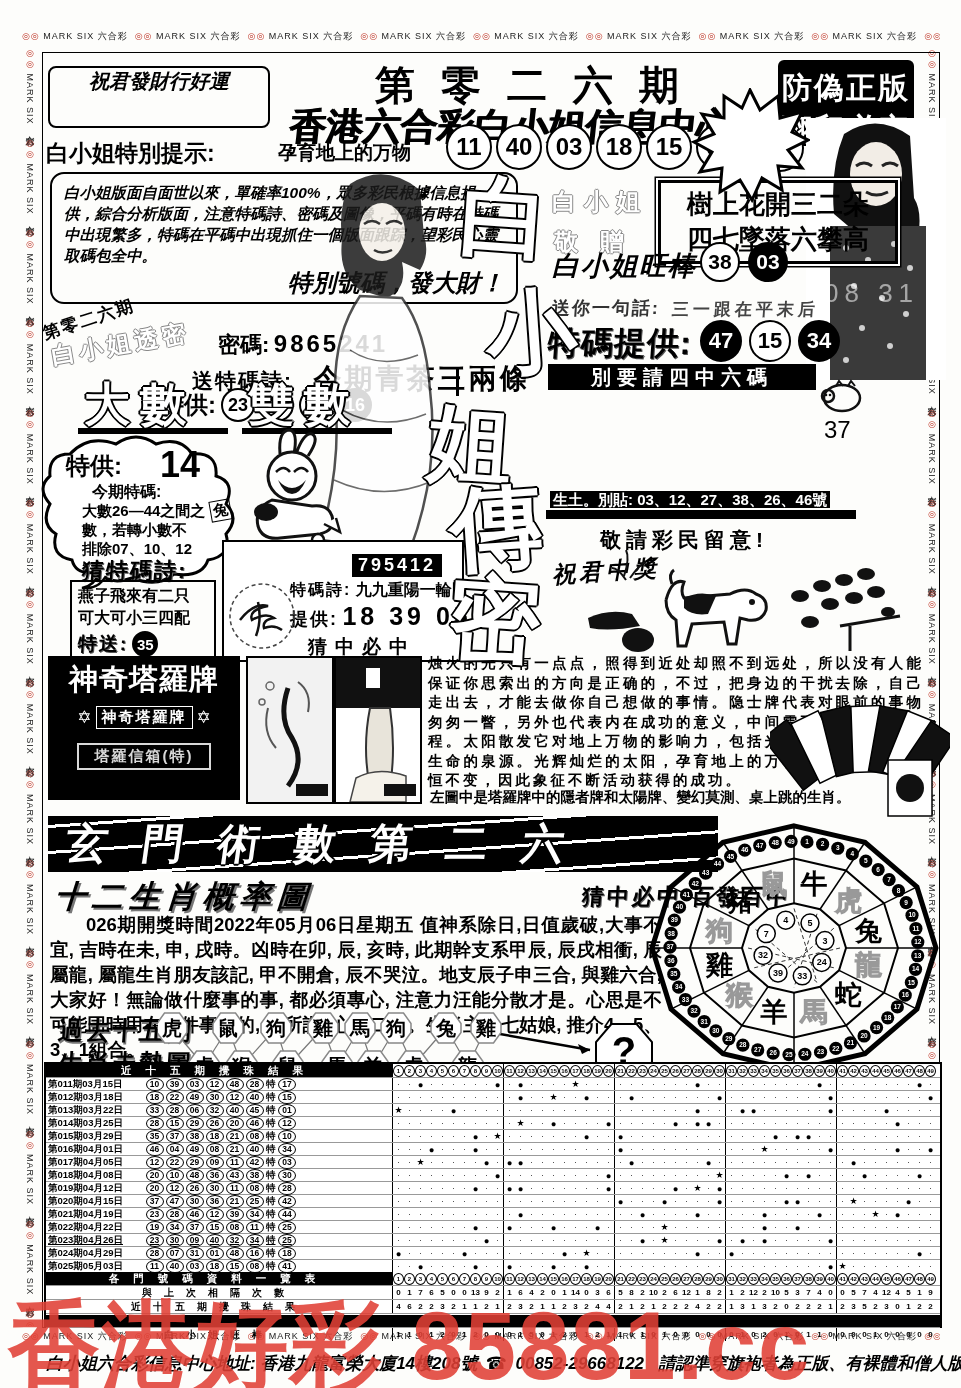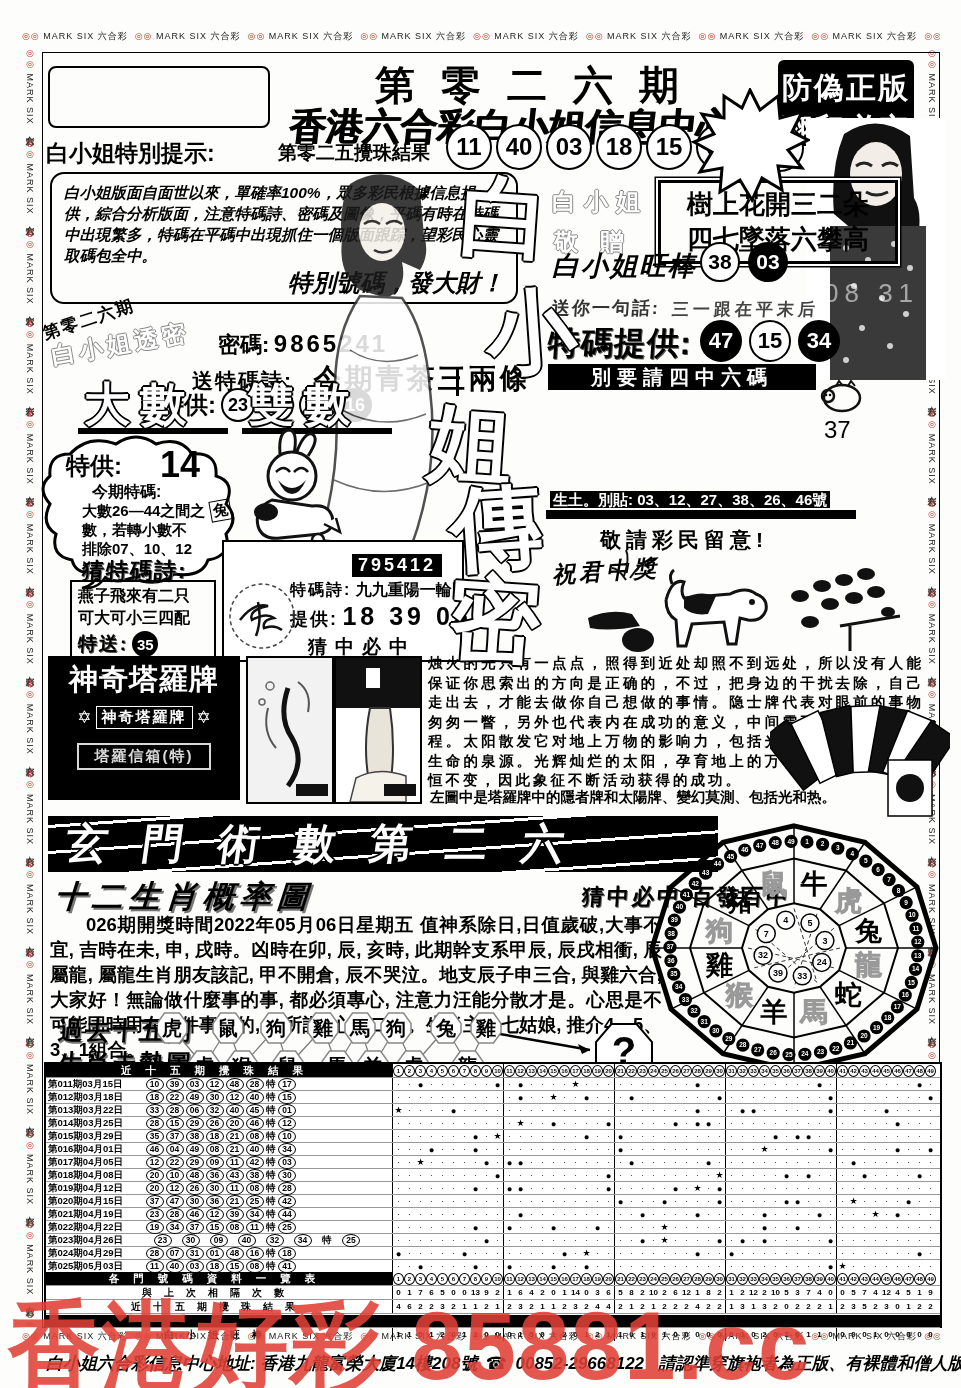--- a/index.html
+++ b/index.html
@@ -37,32 +37,33 @@
 <div class="page">
 
   <div class="strip" id="strip-top" style="left:22px;top:26px;width:918px;height:22px;"><span class="ring">◎◎</span> <span>MARK SIX 六合彩</span>&nbsp;&nbsp;<span class="ring">◎◎</span> <span>MARK SIX 六合彩</span>&nbsp;&nbsp;<span class="ring">◎◎</span> <span>MARK SIX 六合彩</span>&nbsp;&nbsp;<span class="ring">◎◎</span> <span>MARK SIX 六合彩</span>&nbsp;&nbsp;<span class="ring">◎◎</span> <span>MARK SIX 六合彩</span>&nbsp;&nbsp;<span class="ring">◎◎</span> <span>MARK SIX 六合彩</span>&nbsp;&nbsp;<span class="ring">◎◎</span> <span>MARK SIX 六合彩</span>&nbsp;&nbsp;<span class="ring">◎◎</span> <span>MARK SIX 六合彩</span>&nbsp;&nbsp;<span class="ring">◎◎</span> &nbsp;&nbsp; &nbsp;&nbsp; &nbsp;&nbsp; &nbsp;&nbsp; &nbsp;&nbsp; &nbsp;&nbsp;</div>
   <div class="strip" id="strip-bottom" style="left:22px;top:1326px;width:918px;height:22px;"><span class="ring">◎◎</span> <span>MARK SIX 六合彩</span>&nbsp;&nbsp;<span class="ring">◎◎</span> <span>MARK SIX 六合彩</span>&nbsp;&nbsp;<span class="ring">◎◎</span> <span>MARK SIX 六合彩</span>&nbsp;&nbsp;<span class="ring">◎◎</span> <span>MARK SIX 六合彩</span>&nbsp;&nbsp;<span class="ring">◎◎</span> <span>MARK SIX 六合彩</span>&nbsp;&nbsp;<span class="ring">◎◎</span> <span>MARK SIX 六合彩</span>&nbsp;&nbsp;<span class="ring">◎◎</span> <span>MARK SIX 六合彩</span>&nbsp;&nbsp;<span class="ring">◎◎</span> <span>MARK SIX 六合彩</span>&nbsp;&nbsp;<span class="ring">◎◎</span> &nbsp;&nbsp; &nbsp;&nbsp; &nbsp;&nbsp; &nbsp;&nbsp; &nbsp;&nbsp; &nbsp;&nbsp;</div>
   <div class="strip vstrip" id="strip-left" style="left:18px;top:48px;width:22px;height:1278px;"><span class="ring">◎◎</span> <span>MARK SIX 六合彩</span>&nbsp;&nbsp;<span class="ring">◎◎</span> <span>MARK SIX 六合彩</span>&nbsp;&nbsp;<span class="ring">◎◎</span> <span>MARK SIX 六合彩</span>&nbsp;&nbsp;<span class="ring">◎◎</span> <span>MARK SIX 六合彩</span>&nbsp;&nbsp;<span class="ring">◎◎</span> <span>MARK SIX 六合彩</span>&nbsp;&nbsp;<span class="ring">◎◎</span> <span>MARK SIX 六合彩</span>&nbsp;&nbsp;<span class="ring">◎◎</span> <span>MARK SIX 六合彩</span>&nbsp;&nbsp;<span class="ring">◎◎</span> <span>MARK SIX 六合彩</span>&nbsp;&nbsp;<span class="ring">◎◎</span> <span>MARK SIX 六合彩</span>&nbsp;&nbsp;<span class="ring">◎◎</span> <span>MARK SIX 六合彩</span>&nbsp;&nbsp;<span class="ring">◎◎</span> <span>MARK SIX 六合彩</span>&nbsp;&nbsp;<span class="ring">◎◎</span> <span>MARK SIX 六合彩</span>&nbsp;&nbsp;<span class="ring">◎◎</span> <span>MARK SIX 六合彩</span>&nbsp;&nbsp;<span class="ring">◎◎</span> <span>MARK SIX 六合彩</span>&nbsp;&nbsp;<span class="ring">◎◎</span> &nbsp;&nbsp; &nbsp;&nbsp; &nbsp;&nbsp; &nbsp;&nbsp; &nbsp;&nbsp; &nbsp;&nbsp; &nbsp;&nbsp; &nbsp;&nbsp;</div>
   <div class="strip vstrip" id="strip-right" style="left:920px;top:48px;width:22px;height:1278px;"><span class="ring">◎◎</span> <span>MARK SIX 六合彩</span>&nbsp;&nbsp;<span class="ring">◎◎</span> <span>MARK SIX 六合彩</span>&nbsp;&nbsp;<span class="ring">◎◎</span> <span>MARK SIX 六合彩</span>&nbsp;&nbsp;<span class="ring">◎◎</span> <span>MARK SIX 六合彩</span>&nbsp;&nbsp;<span class="ring">◎◎</span> <span>MARK SIX 六合彩</span>&nbsp;&nbsp;<span class="ring">◎◎</span> <span>MARK SIX 六合彩</span>&nbsp;&nbsp;<span class="ring">◎◎</span> <span>MARK SIX 六合彩</span>&nbsp;&nbsp;<span class="ring">◎◎</span> <span>MARK SIX 六合彩</span>&nbsp;&nbsp;<span class="ring">◎◎</span> <span>MARK SIX 六合彩</span>&nbsp;&nbsp;<span class="ring">◎◎</span> <span>MARK SIX 六合彩</span>&nbsp;&nbsp;<span class="ring">◎◎</span> <span>MARK SIX 六合彩</span>&nbsp;&nbsp;<span class="ring">◎◎</span> <span>MARK SIX 六合彩</span>&nbsp;&nbsp;<span class="ring">◎◎</span> <span>MARK SIX 六合彩</span>&nbsp;&nbsp;<span class="ring">◎◎</span> <span>MARK SIX 六合彩</span>&nbsp;&nbsp;<span class="ring">◎◎</span> &nbsp;&nbsp; &nbsp;&nbsp; &nbsp;&nbsp; &nbsp;&nbsp; &nbsp;&nbsp; &nbsp;&nbsp; &nbsp;&nbsp; &nbsp;&nbsp;</div>
 
   <div class="frame" style="left:42px;top:52px;width:896px;height:1274px;border-width:1px;"></div>
 
   <div class="t roundbox" style="left:48px;top:66px;width:218px;height:58px;border-radius:8px;text-align:center;">
+    <div class="b" style="font-size:20px;font-style:italic;">祝君發財行好運</div>
   </div>
 
   <div class="t b" style="left:300px;top:58px;width:480px;text-align:center;font-size:40px;letter-spacing:26px;">第零二六期</div>
   <div class="t b" style="left:268px;top:102px;width:560px;text-align:center;font-size:37px;transform:skewX(-6deg);text-shadow:1.5px 0 #000;">香港六合彩白小姐信息中心提供</div>
 
   <div class="t blackbar" style="left:778px;top:60px;width:136px;height:86px;text-align:center;border-radius:6px;">
     <div style="font-size:30px;margin-top:8px;letter-spacing:2px;">防偽正版</div>
     <div style="font-size:30px;letter-spacing:2px;">翻印必究</div>
   </div>
 
   <div class="t b" style="left:46px;top:138px;font-size:23px;">白小姐特別提示:</div>
-  <div class="t b" style="left:278px;top:140px;font-size:19px;">第零二五攪珠結果</div>
+  <div class="t b" style="left:278px;top:140px;font-size:19px;">孕育地上的万物</div>
   <div class="t" id="result-circles" style="left:446px;top:124px;display:flex;gap:4px;">
       <span class="nc" style="width: 46px; height: 46px; font-size: 24px;">11</span>
       <span class="nc" style="width: 46px; height: 46px; font-size: 24px;">40</span>
       <span class="nc" style="width: 46px; height: 46px; font-size: 24px;">03</span>
       <span class="nc" style="width: 46px; height: 46px; font-size: 24px;">18</span>
       <span class="nc" style="width: 46px; height: 46px; font-size: 24px;">15</span>
       <span class="nc" style="width: 46px; height: 46px; font-size: 24px;">08</span>
     </div>
   <div class="t b" style="left:738px;top:126px;width:13px;font-size:11px;line-height:12px;white-space:normal;">特別號碼</div>
   <div class="t" style="left:756px;top:124px;">
@@ -310,21 +311,21 @@
       <rect width="84" height="144" fill="#fff"></rect>
       <rect x="0" y="0" width="84" height="50" fill="#111"></rect>
       <rect x="30" y="10" width="14" height="20" fill="#fff"></rect>
       <path d="M34 50 Q26 90 34 130 L54 130 Q60 90 54 50 Z" fill="#e8e4da" stroke="#333" stroke-width="2"></path>
       <path d="M20 120 Q42 108 70 118 L70 144 L14 144 Z" fill="#f5f2ea" stroke="#444" stroke-width="1.5"></path>
       <rect x="48" y="126" width="32" height="12" fill="#111"></rect>
     </svg>
   </div>
 
   <div class="t wrap b" style="left:428px;top:654px;width:496px;font-size:14.5px;line-height:19.5px;letter-spacing:3px;text-align:justify;">烛火的光只有一点点，照得到近处却照不到远处，所以没有人能保证你思索出的方向是正确的，不过，把身边的干扰去除，自己走出去，才能去做你自己想做的事情。隐士牌代表对眼前的事物匆匆一瞥，另外也代表内在成功的意义，中间需要去经历一些过程。太阳散发它对地上万物的影响力，包括光和热。在说太阳为生命的泉源。光辉灿烂的太阳，孕育地上的万物。太阳的光芒永恒不变，因此象征不断活动获得的成功。</div>
-  <div class="t b" style="left:430px;top:788px;font-size:14.5px;">左圖中是塔羅牌中的隱者牌和太陽牌、變幻莫測、包括光和热。</div>
+  <div class="t b" style="left:430px;top:788px;font-size:14.5px;">左圖中是塔羅牌中的隱者牌和太陽牌、變幻莫測、桌上跳的生肖。</div>
 
   <div class="cardfan" style="left:770px;top:700px;z-index:5;">
     <svg width="180" height="120" viewBox="0 0 180 120">
       <g stroke="#000" stroke-width="1.5">
         <rect x="10" y="22" width="30" height="66" fill="#111" transform="rotate(-38 25 55)"></rect>
         <rect x="34" y="14" width="30" height="66" fill="#fff" transform="rotate(-26 49 47)"></rect>
         <rect x="58" y="8" width="30" height="66" fill="#111" transform="rotate(-14 73 41)"></rect>
         <rect x="82" y="6" width="30" height="66" fill="#fff" transform="rotate(-2 97 39)"></rect>
         <rect x="104" y="8" width="30" height="66" fill="#111" transform="rotate(10 119 41)"></rect>
         <rect x="124" y="14" width="30" height="66" fill="#fff" transform="rotate(22 139 47)"></rect>
@@ -1628,21 +1629,21 @@
             <span class="dotcell" style="width: 11px; height: 12px; font-size: 8px; color: rgb(34, 34, 34);">·</span>
             <span class="dotcell" style="width: 11px; height: 12px; font-size: 8px; color: rgb(34, 34, 34);">·</span>
             <span class="dotcell" style="width: 11px; height: 12px; font-size: 8px; color: rgb(34, 34, 34);">·</span>
             <span class="dotcell" style="width: 11px; height: 12px; font-size: 8px; color: rgb(34, 34, 34);">·</span>
             <span class="dotcell" style="width: 11px; height: 12px; font-size: 8px; color: rgb(34, 34, 34);">·</span>
             <span class="dotcell" style="width: 11px; height: 12px; font-size: 8px; color: rgb(34, 34, 34);">·</span>
           </div>
         </div>
       </div>
       <div class="trow" style="height: 12px; border-top: 1px solid rgb(153, 153, 153);">
-        <div style="width: 346px; flex: 0 0 auto; display: flex; align-items: center; font-size: 9.5px; font-weight: bold; gap: 9px; padding-left: 2px; box-sizing: border-box;">
+        <div style="width: 346px; flex: 0 0 auto; display: flex; align-items: center; font-size: 9.5px; font-weight: bold; gap: 1px; padding-left: 2px; box-sizing: border-box; text-decoration: underline;">
           <span style="width: 96px; flex: 0 0 auto;">第023期04月26日</span>
           <span class="ell">23</span>
           <span class="ell">30</span>
           <span class="ell">09</span>
           <span class="ell">40</span>
           <span class="ell">32</span>
           <span class="ell">34</span>
           <span style="margin: 0px 1px;">特</span>
           <span class="ell">25</span>
         </div>

